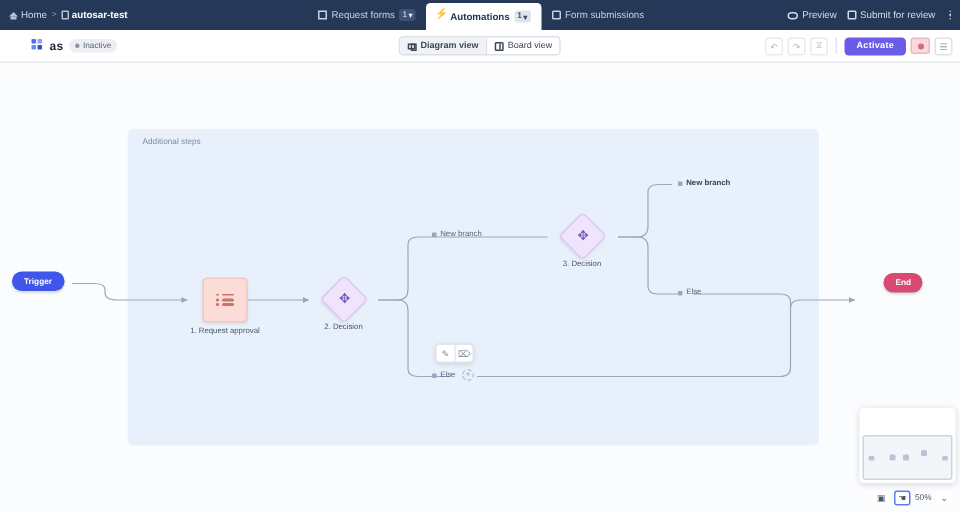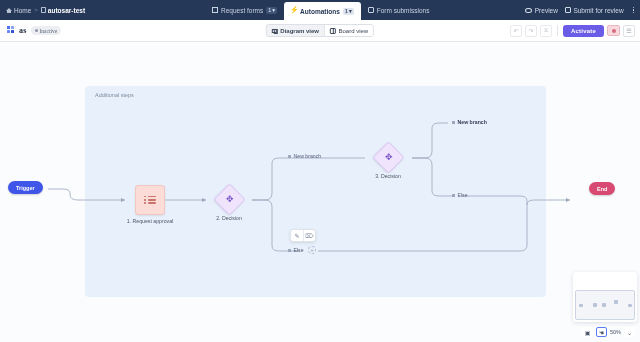--- a/index.html
+++ b/index.html
@@ -63,21 +63,21 @@
   .ico-send { width: 6px; height: 6px; border: .8px solid currentColor; border-radius: 1px; }
   .kebab { display: flex; flex-direction: column; gap: 1px; padding: 0 2px; }
   .kebab i { width: 1.4px; height: 1.4px; background: #d2dbe8; border-radius: 50%; display: block; }
 
   
   .toolbar {
     position: absolute; left: 0; top: 20px; width: 640px; height: 22px;
     background: #ffffff; border-bottom: 1px solid #e4e7ec;
     display: flex; align-items: center;
   }
-  .tb-left { display: flex; align-items: flex-start; gap: 4px; padding-left: 7px; font-family: Liberation Serif, serif; }
+  .tb-left { display: flex; align-items: flex-start; gap: 4px; padding-left: 21px; }
   .logo-dots {
     width: 8px; height: 8px; display: grid;
     grid-template-columns: 3px 3px; grid-template-rows: 3px 3px; gap: 1px;
   }
   .logo-dots i { display: block; background: #4a6ef5; border-radius: .5px; }
   .logo-dots i:nth-child(2) { background: #8aa2f7; }
   .logo-dots i:nth-child(3) { background: #6c87f6; }
   .logo-dots i:nth-child(4) { background: #2f4fd8; }
   .wf-name { font-size: 8px; font-weight: bold; color: #1b2638; letter-spacing: .2px; }
   .status-badge {

